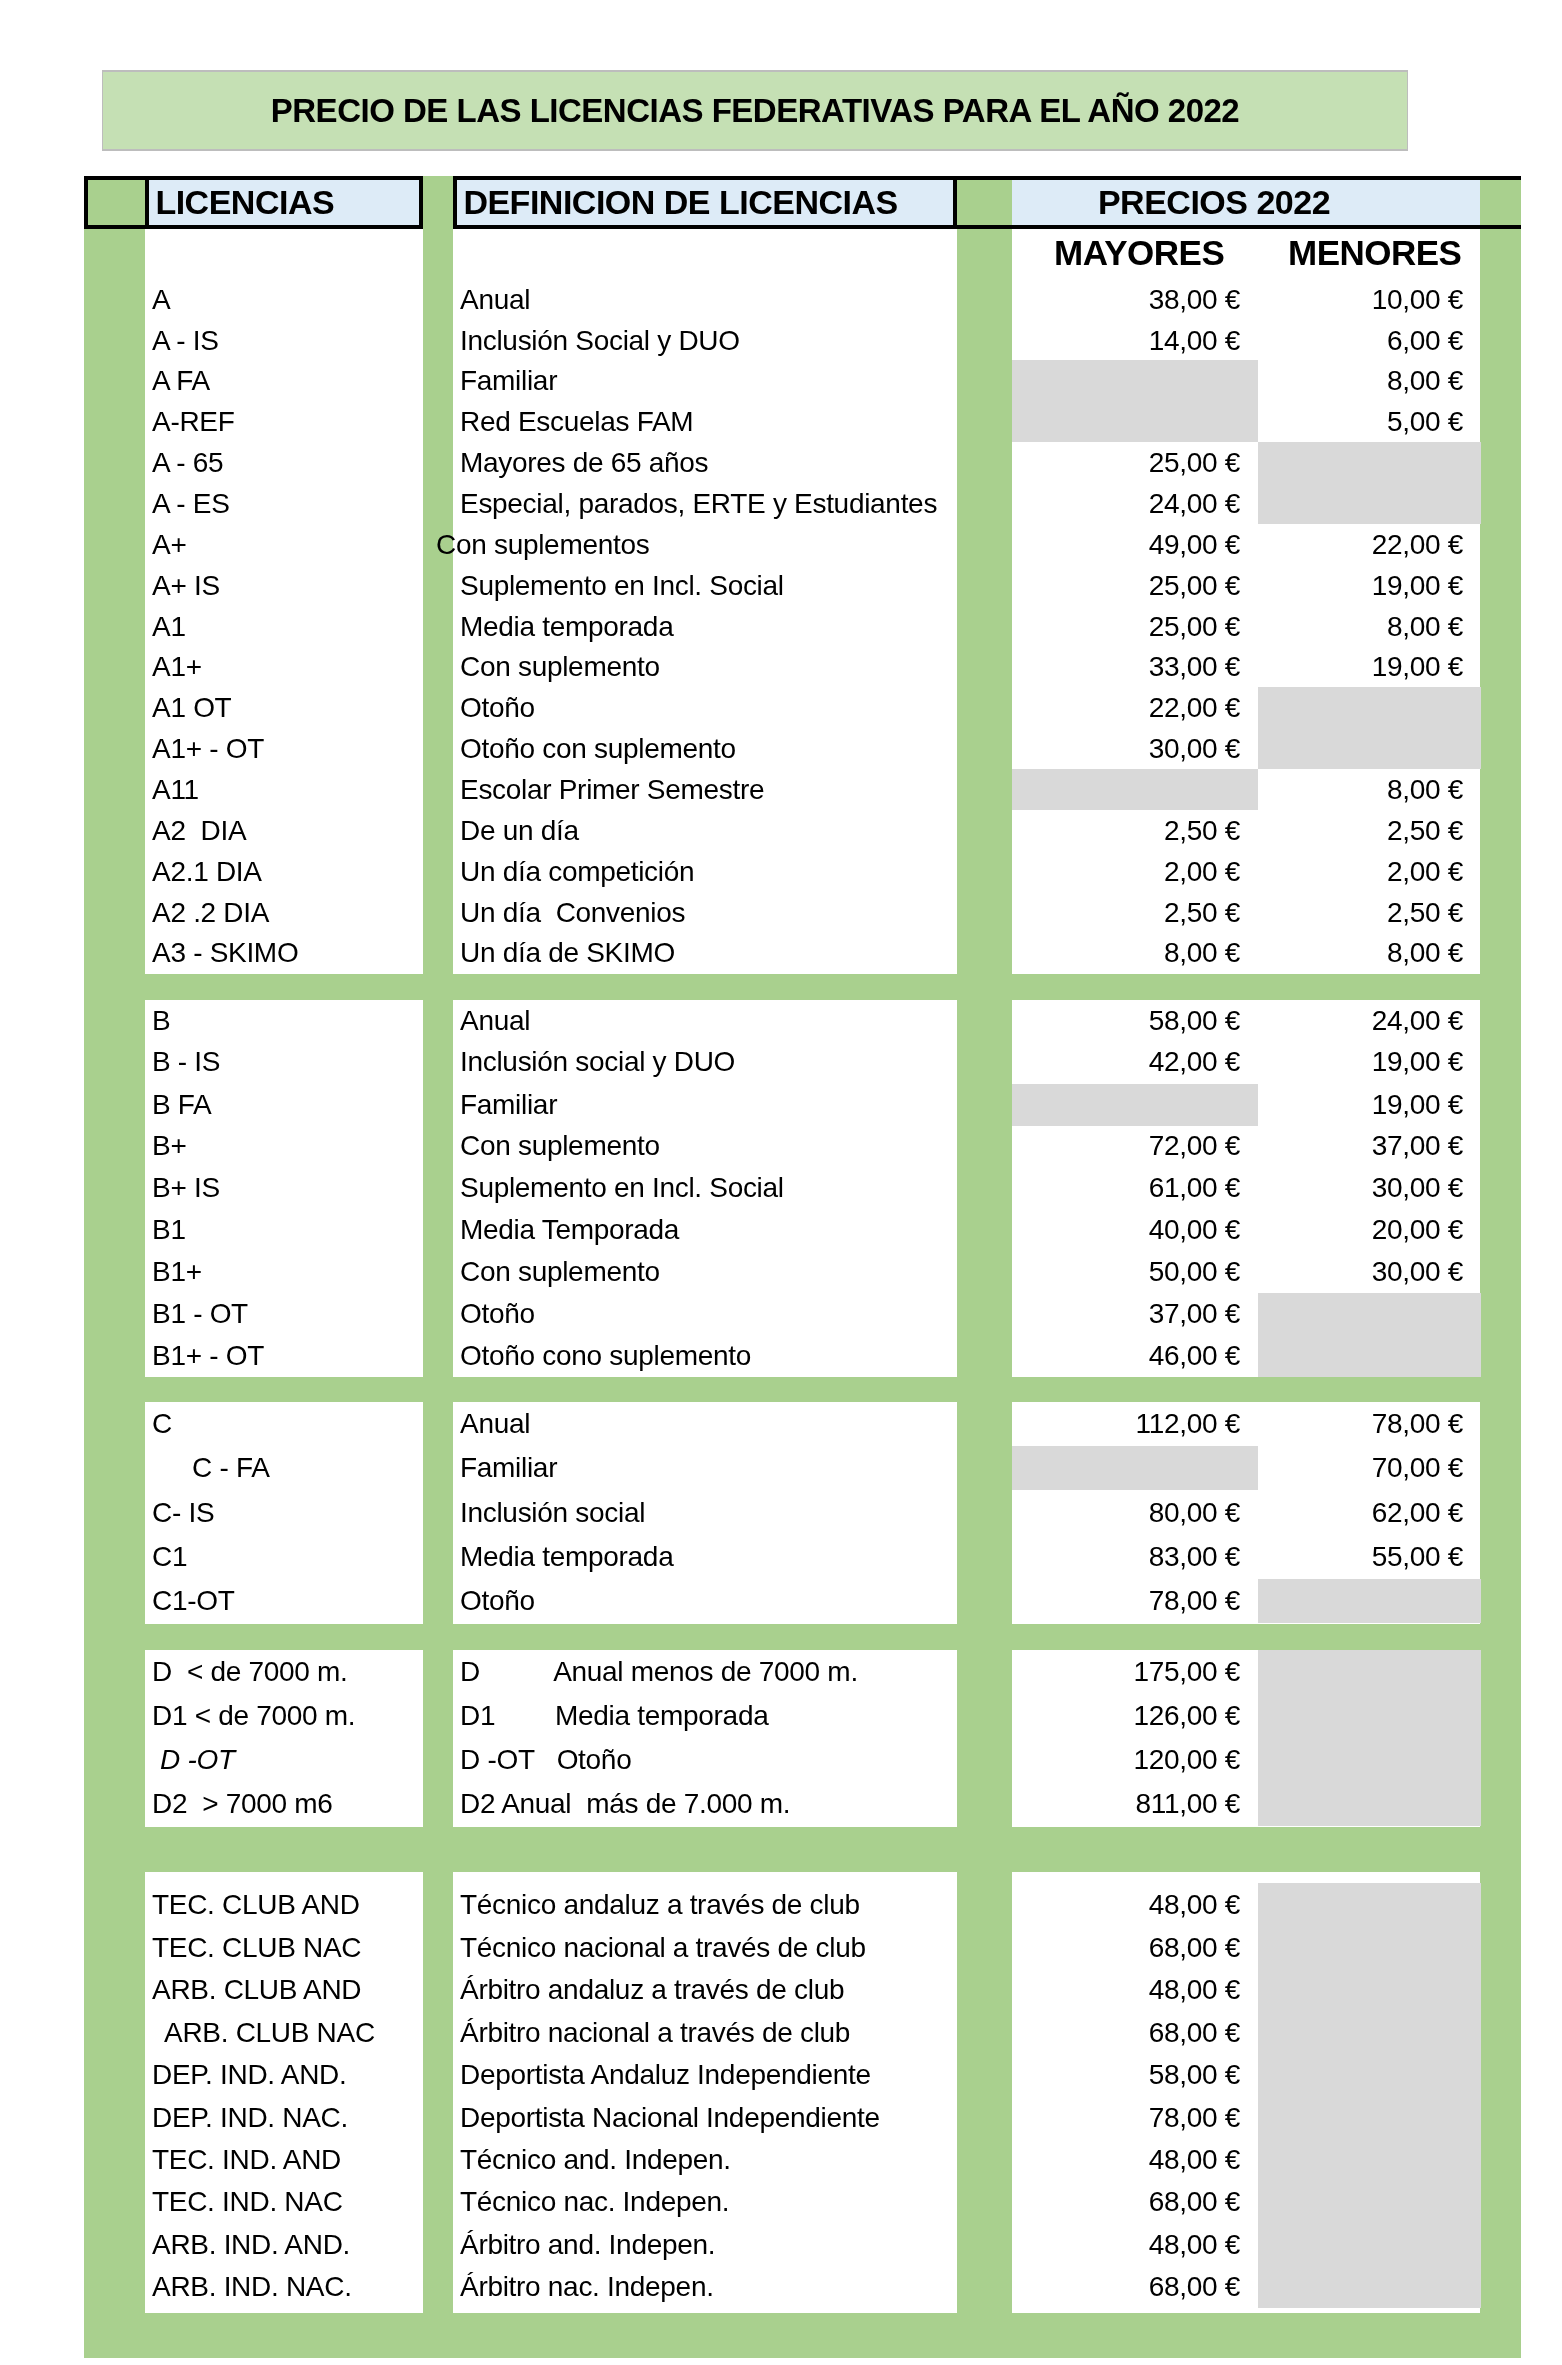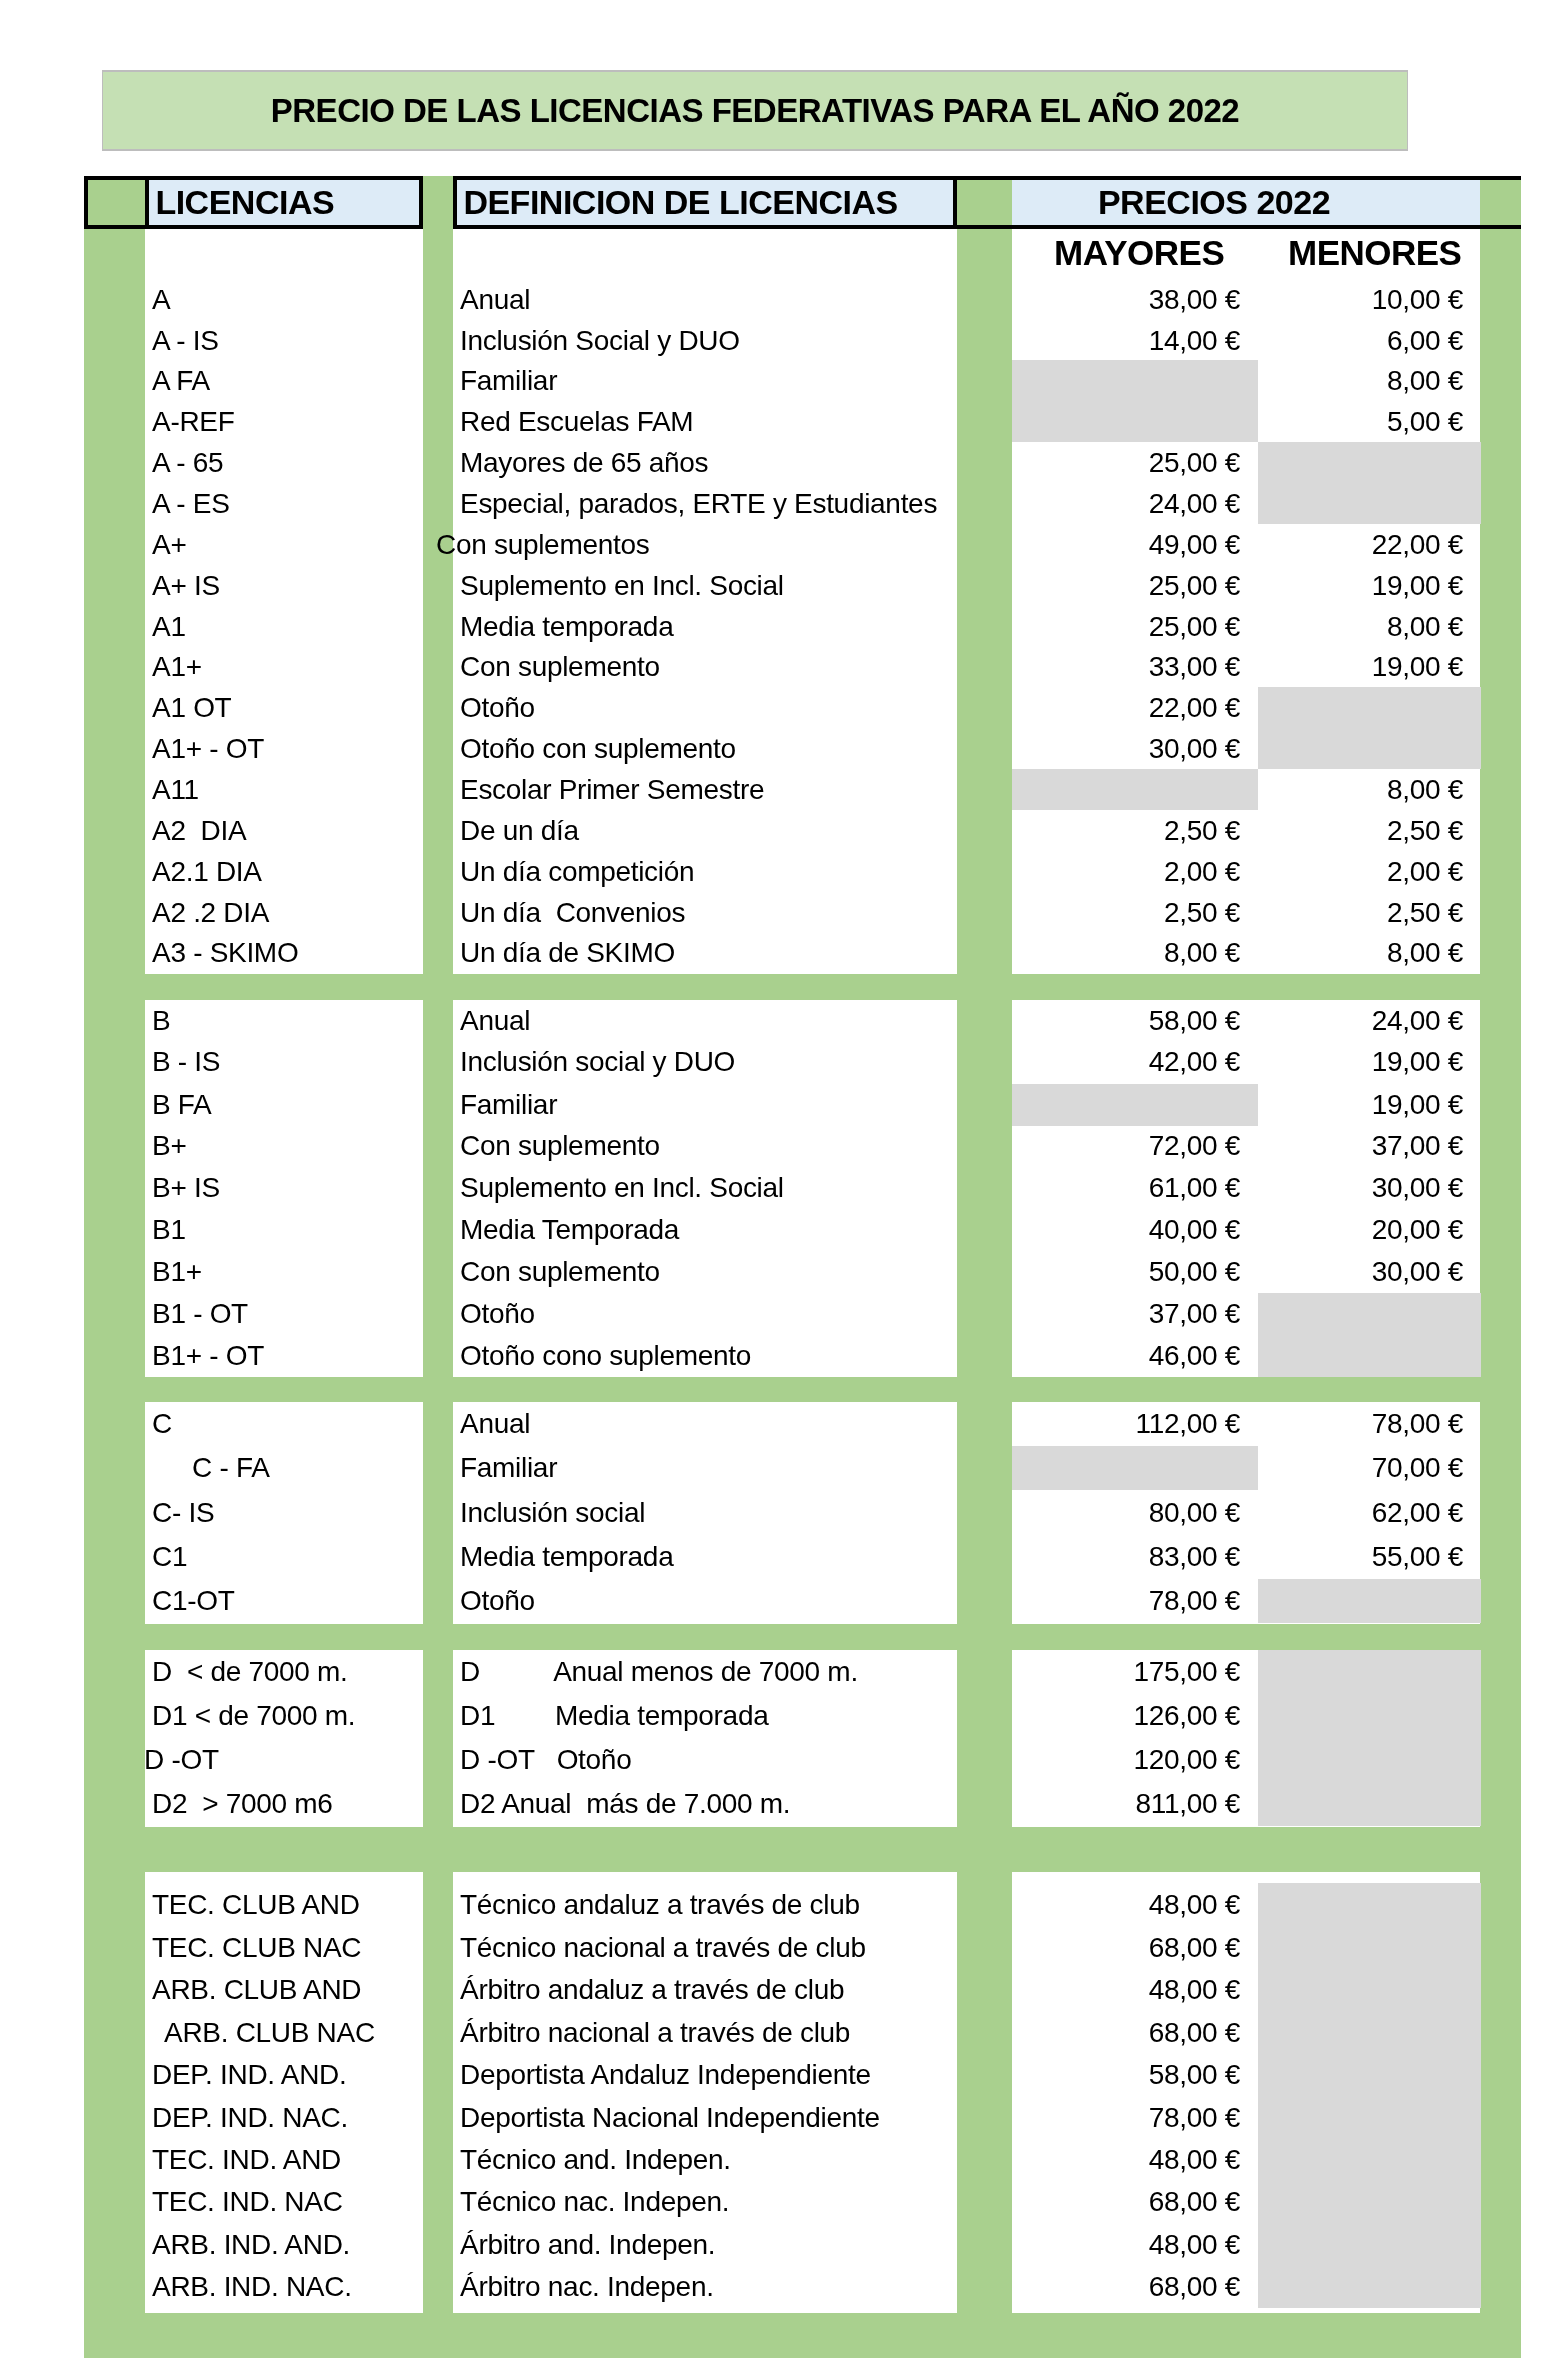--- a/index.html
+++ b/index.html
@@ -185,21 +185,21 @@
     <div class="col-white" style="left: 1012px; top: 1650px; width: 468px; height: 177px;"></div>
     <div class="grey" style="left: 1258px; top: 1650px; width: 223px; height: 44px;"></div>
     <div class="cell" style="left: 152px; top: 1650px; height: 44px;">D  &lt; de 7000 m.</div>
     <div class="cell" style="left: 460px; top: 1650px; height: 44px;">D          Anual menos de 7000 m.</div>
     <div class="cell num" style="left: 1012px; top: 1650px; width: 228px; height: 44px;">175,00 €</div>
     <div class="grey" style="left: 1258px; top: 1694px; width: 223px; height: 44px;"></div>
     <div class="cell" style="left: 152px; top: 1694px; height: 44px;">D1 &lt; de 7000 m.</div>
     <div class="cell" style="left: 460px; top: 1694px; height: 44px;">D1        Media temporada</div>
     <div class="cell num" style="left: 1012px; top: 1694px; width: 228px; height: 44px;">126,00 €</div>
     <div class="grey" style="left: 1258px; top: 1738px; width: 223px; height: 44px;"></div>
-    <div class="cell" style="left: 144px; top: 1738px; height: 44px;">D -OT</div>
+    <div class="cell" style="left: 160px; top: 1738px; height: 44px; font-style: italic;">D -OT</div>
     <div class="cell" style="left: 460px; top: 1738px; height: 44px;">D -OT   Otoño</div>
     <div class="cell num" style="left: 1012px; top: 1738px; width: 228px; height: 44px;">120,00 €</div>
     <div class="grey" style="left: 1258px; top: 1782px; width: 223px; height: 44px;"></div>
     <div class="cell" style="left: 152px; top: 1782px; height: 44px;">D2  &gt; 7000 m6</div>
     <div class="cell" style="left: 460px; top: 1782px; height: 44px;">D2 Anual  más de 7.000 m.</div>
     <div class="cell num" style="left: 1012px; top: 1782px; width: 228px; height: 44px;">811,00 €</div>
     <div class="col-white" style="left: 145px; top: 1872px; width: 278px; height: 441px;"></div>
     <div class="col-white" style="left: 453px; top: 1872px; width: 504px; height: 441px;"></div>
     <div class="col-white" style="left: 1012px; top: 1872px; width: 468px; height: 441px;"></div>
     <div class="grey" style="left: 1258px; top: 1883px; width: 223px; height: 43px;"></div>

